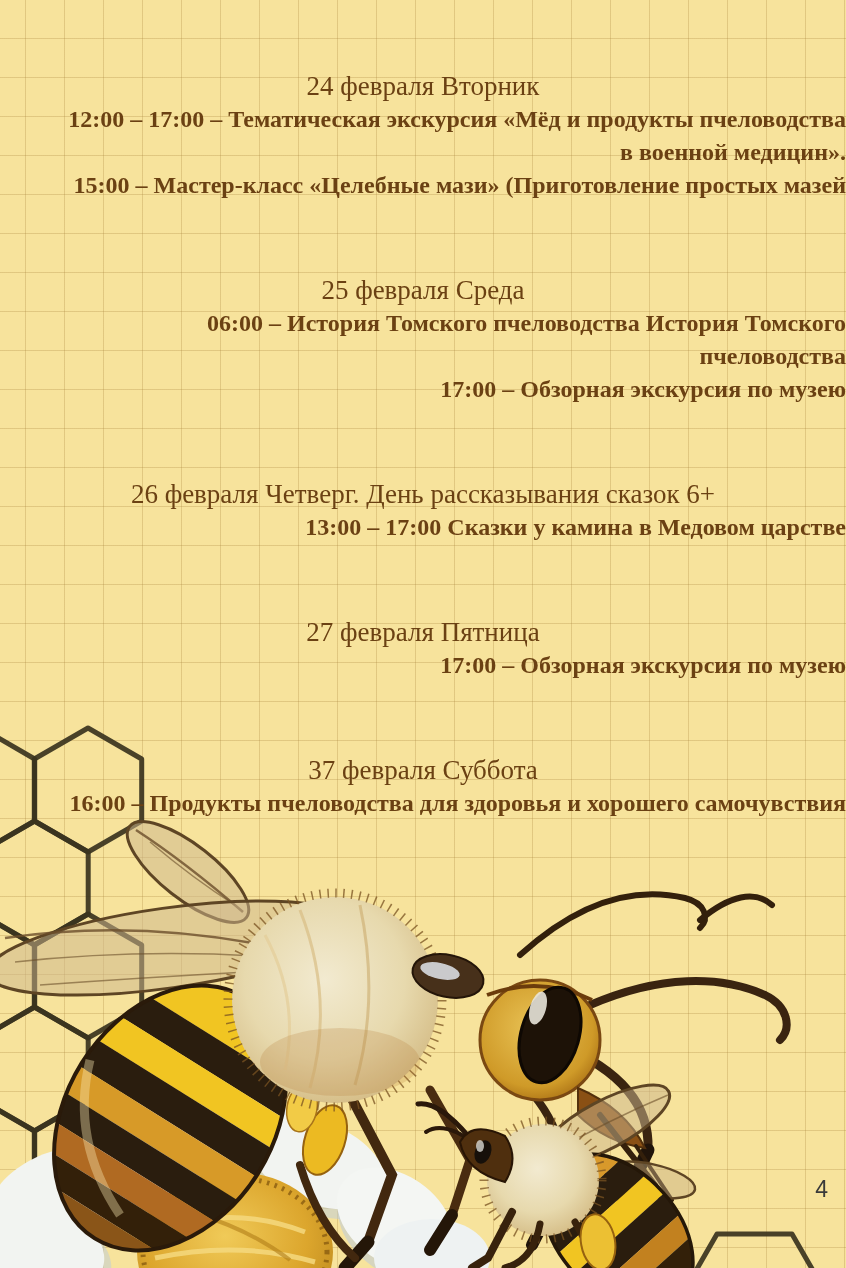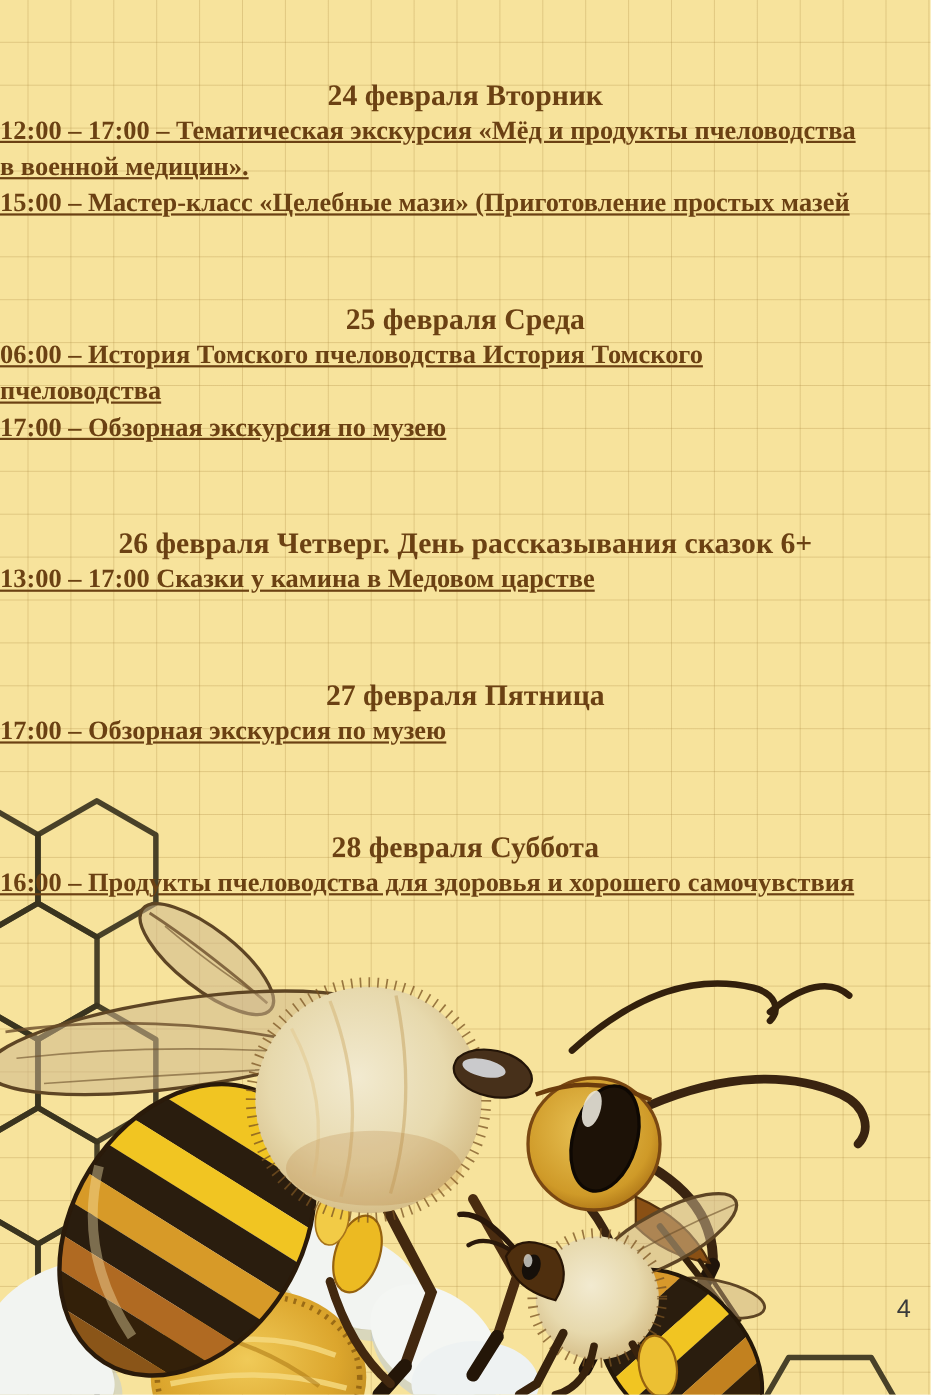--- a/index.html
+++ b/index.html
@@ -13,26 +13,26 @@
       linear-gradient(90deg, rgba(176,142,70,0.32) 1px, transparent 1px);
     background-size:39px 39px;
     background-position:25px 38px;
     font-family:"Liberation Serif", serif;
   }
   .decor{position:absolute;left:0;top:0;z-index:0;pointer-events:none;}
   .schedule{position:relative;z-index:1;padding-top:70px;}
   .day{margin:0;}
   .day + .day{margin-top:72px;}
   .day-title{
-    font-size:27px;font-weight:bold;line-height:33px;
+    font-size:27px;font-weight:normal;line-height:33px;
     color:#6b4113;text-align:center;white-space:nowrap;
   }
   .event-line{
     font-size:24px;font-weight:bold;line-height:33px;
-    color:#6b4113;text-align:left;white-space:nowrap;text-decoration:underline;
+    color:#6b4113;text-align:right;white-space:nowrap;
   }
   .page-number{
     position:absolute;z-index:2;
     right:18px;top:1176px;
     font-family:"Liberation Sans", sans-serif;
     font-size:23px;color:#3a3a3a;
   }
   .hex{fill:none;stroke:#3a331e;stroke-width:5;stroke-linejoin:round;opacity:.92;}
   .wing{fill:rgba(206,182,142,0.52);stroke:#5e4524;stroke-width:3;}
   .wing2{fill:rgba(198,172,130,0.45);stroke:#5e4524;stroke-width:2.5;}
@@ -218,21 +218,21 @@
       <div class="day-title">26 февраля Четверг. День рассказывания сказок 6+</div>
       <div class="event-line">13:00 – 17:00 Сказки у камина в Медовом царстве</div>
     </section>
 
     <section class="day">
       <div class="day-title">27 февраля Пятница</div>
       <div class="event-line">17:00 – Обзорная экскурсия по музею</div>
     </section>
 
     <section class="day">
-      <div class="day-title">28 февраля Суббота</div>
+      <div class="day-title">37 февраля Суббота</div>
       <div class="event-line">16:00 – Продукты пчеловодства для здоровья и хорошего самочувствия</div>
     </section>
 
   </main>
 
   <div class="page-number">4</div>
 
 </div>
 
 </body></html>

